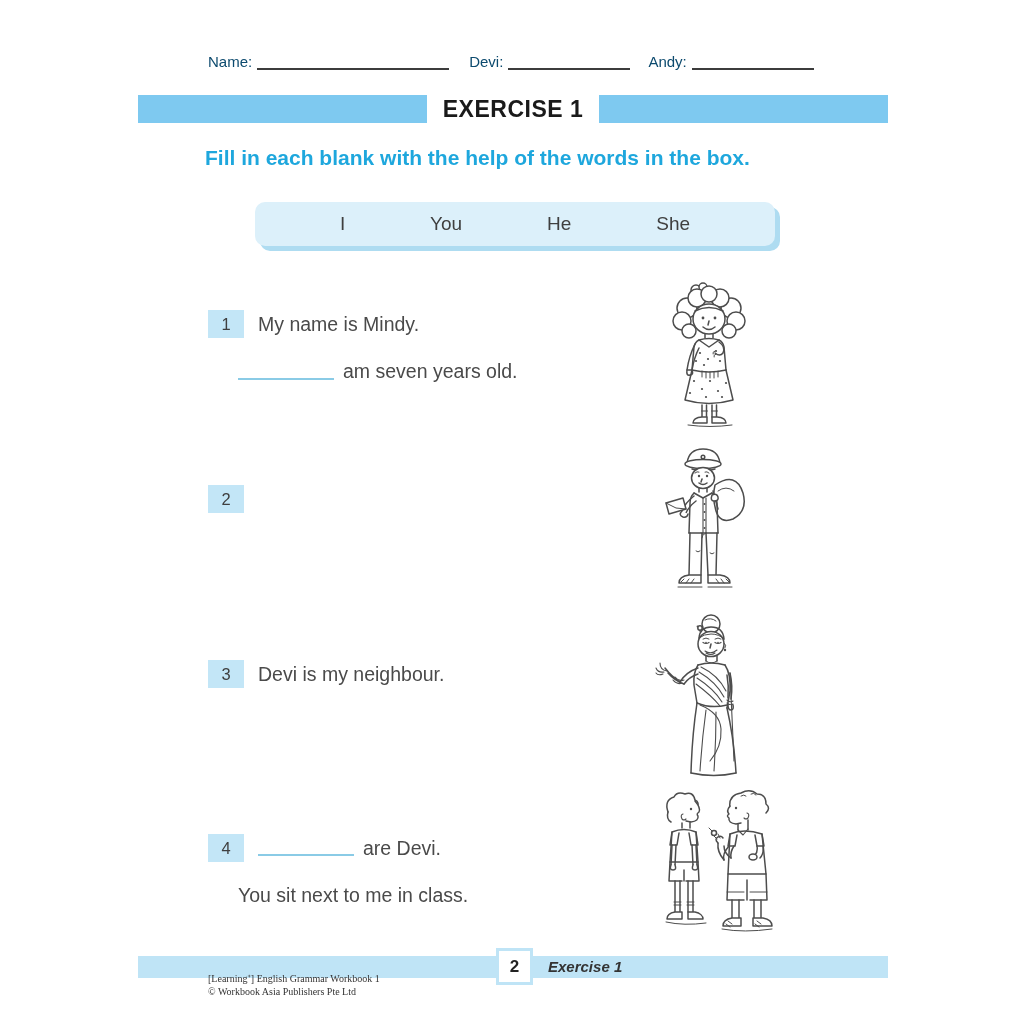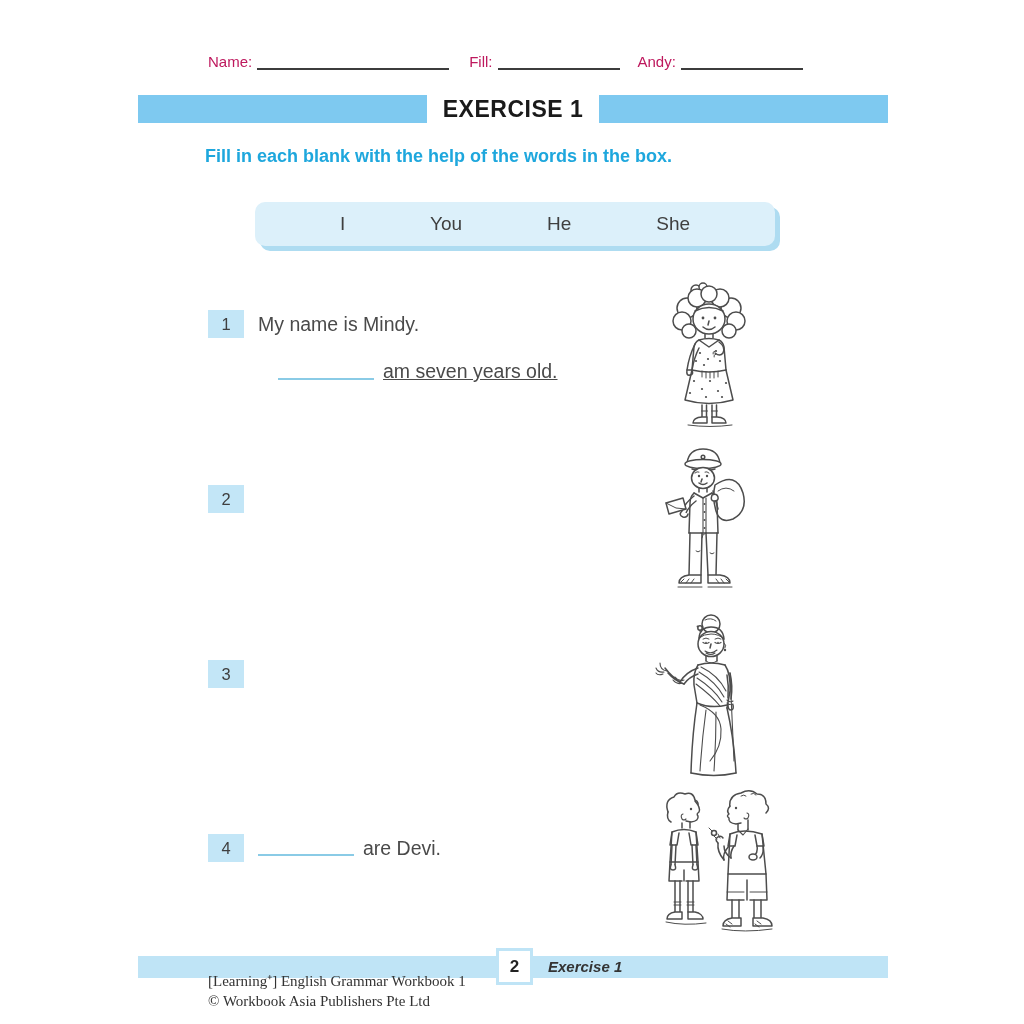--- a/index.html
+++ b/index.html
@@ -2,52 +2,52 @@
 <html style="--bar_blue: #7ec9f0; --footer_blue: #bfe4f6; --numbox_blue: #c3e6f7; --wordbox_fill: #dcf0fa; --wordbox_shadow: #aedcf1; --instruction_blue: #1ea7dd; --blank_line: #8acbe6;"><head>
 <meta charset="utf-8">
 <title>page</title>
 <style>
   html,body{margin:0;padding:0;background:#fff;}
   .page{position:relative;width:1024px;height:1024px;background:#ffffff;overflow:hidden;
         font-family:"Liberation Sans",sans-serif;color:#4a4a4a;}
 
   
   .hdr{position:absolute;left:208px;top:54px;display:flex;align-items:flex-end;
-       font-size:15px;color:#be185d;}
+       font-size:15px;color:#0c4a6e;}
   .hf{display:flex;align-items:flex-end;}
   .hl{margin-right:5px;line-height:16px;}
   .hline{display:inline-block;border-bottom:2px solid #3c3c3c;height:13px;}
   .w1{width:192px;margin-right:20px;}
   .w2{width:122px;margin-right:18px;}
   .w3{width:122px;}
 
   
   .banner{position:absolute;left:138px;top:95px;width:750px;height:28px;display:flex;align-items:center;}
   .bar-seg{flex:1;height:28px;background:var(--bar_blue,#7ec9f0);}
   .banner-title{padding:0 16px;font-size:23px;font-weight:bold;color:#1a1a1a;
                 letter-spacing:0.5px;line-height:28px;white-space:nowrap;}
 
-  .instruction{position:absolute;left:205px;top:146px;font-size:18px;font-weight:bold;
+  .instruction{position:absolute;left:205px;top:146px;font-size:21px;font-weight:bold;
                color:var(--instruction_blue,#1ea7dd);}
 
   
   .wordbox{position:absolute;left:255px;top:202px;width:520px;height:44px;
            background:var(--wordbox_fill,#dcf0fa);border-radius:10px;
            box-shadow:5px 5px 0 var(--wordbox_shadow,#aedcf1);
            display:flex;justify-content:space-evenly;align-items:center;
            font-size:19px;color:#3f3f3f;}
   .word{display:inline-block;}
 
   
   .item{position:absolute;left:208px;font-size:19.5px;color:#4a4a4a;}
   .irow{display:flex;align-items:center;}
   .numbox{width:36px;height:28px;background:var(--numbox_blue,#c3e6f7);flex:none;
           display:flex;align-items:center;justify-content:center;
           font-size:16.5px;color:#3f3f3f;margin-right:14px;}
-  .row2{margin-top:22px;margin-left:70px;text-decoration:underline;}
+  .row2{margin-top:22px;margin-left:30px;}
   .blank{display:inline-block;width:96px;height:14px;flex:none;
          border-bottom:2px solid var(--blank_line,#8acbe6);margin-right:9px;}
   #item1{top:310px;} #item2{top:485px;} #item3{top:660px;} #item4{top:834px;}
 
   
   .ill{position:absolute;}
   .ill svg{width:100%;height:100%;display:block;}
   #ill1{left:658px;top:281px;width:102px;height:146px;}
   #ill2{left:656px;top:441px;width:100px;height:156px;}
   #ill3{left:648px;top:610px;width:118px;height:172px;}
@@ -56,34 +56,34 @@
   
   .footer-bar{position:absolute;left:138px;top:956px;width:750px;height:22px;
               background:var(--footer_blue,#bfe4f6);}
   .pagenum-box{position:absolute;left:496px;top:948px;width:37px;height:37px;box-sizing:border-box;
                background:#fff;border:3px solid var(--footer_blue,#bfe4f6);
                display:flex;align-items:center;justify-content:center;
                font-weight:bold;font-size:17px;color:#222;}
   .footer-label{position:absolute;left:548px;top:958px;font-style:italic;font-weight:bold;
                 font-size:15px;color:#333;}
   .imprint{position:absolute;left:208px;top:972px;font-family:"Liberation Serif",serif;
-           font-size:15px;color:#333;line-height:1.3;}
+           font-size:10px;color:#333;line-height:1.3;}
 </style>
 </head>
 <body>
 
 <div class="page">
 
   <div class="hdr">
     <span class="hf">
       <span class="hl">Name:</span>
       <span class="hline w1"></span>
     </span>
     <span class="hf">
-      <span class="hl">Fill:</span>
+      <span class="hl">Devi:</span>
       <span class="hline w2"></span>
     </span>
     <span class="hf">
       <span class="hl">Andy:</span>
       <span class="hline w3"></span>
     </span>
   </div>
 
   <div class="banner">
     <span class="bar-seg"></span>
@@ -113,28 +113,32 @@
 
   <div class="item" id="item2">
     <div class="irow">
       <span class="numbox">2</span>
     </div>
   </div>
 
   <div class="item" id="item3">
     <div class="irow">
       <span class="numbox">3</span>
+      <span>Devi is my neighbour.</span>
     </div>
   </div>
 
   <div class="item" id="item4">
     <div class="irow">
       <span class="numbox">4</span>
       <span class="blank"></span>
       <span>are Devi.</span>
+    </div>
+    <div class="irow row2">
+      <span>You sit next to me in class.</span>
     </div>
   </div>
 
   <div class="ill" id="ill1">
     <svg viewBox="0 0 102 146">
       <g stroke="#4d4d4d" stroke-width="1.5" fill="none" stroke-linecap="round" stroke-linejoin="round">
         <circle cx="38" cy="9" r="5" fill="#fff"></circle>
           <circle cx="45" cy="6" r="4" fill="#fff"></circle>
         <circle cx="29" cy="27" r="10" fill="#fff"></circle>
           <circle cx="24" cy="40" r="9" fill="#fff"></circle>

